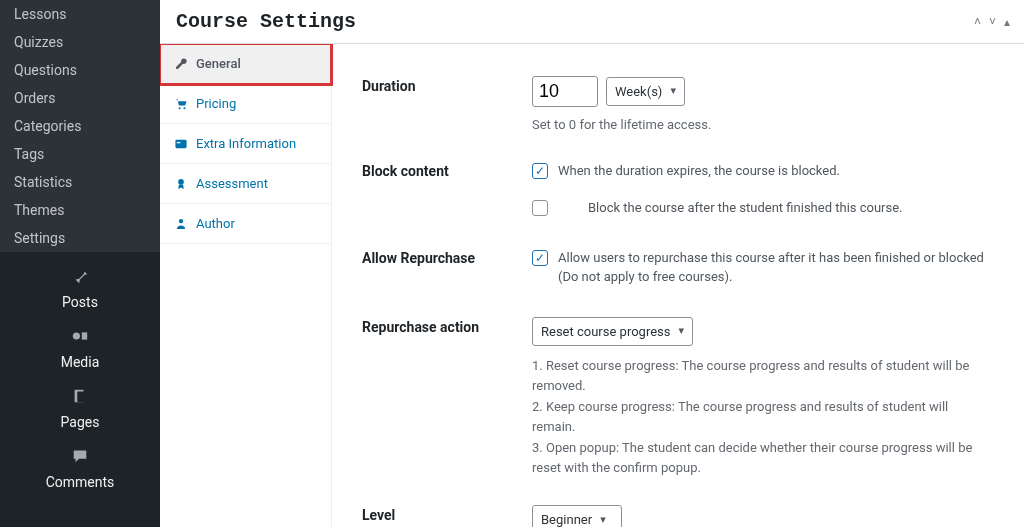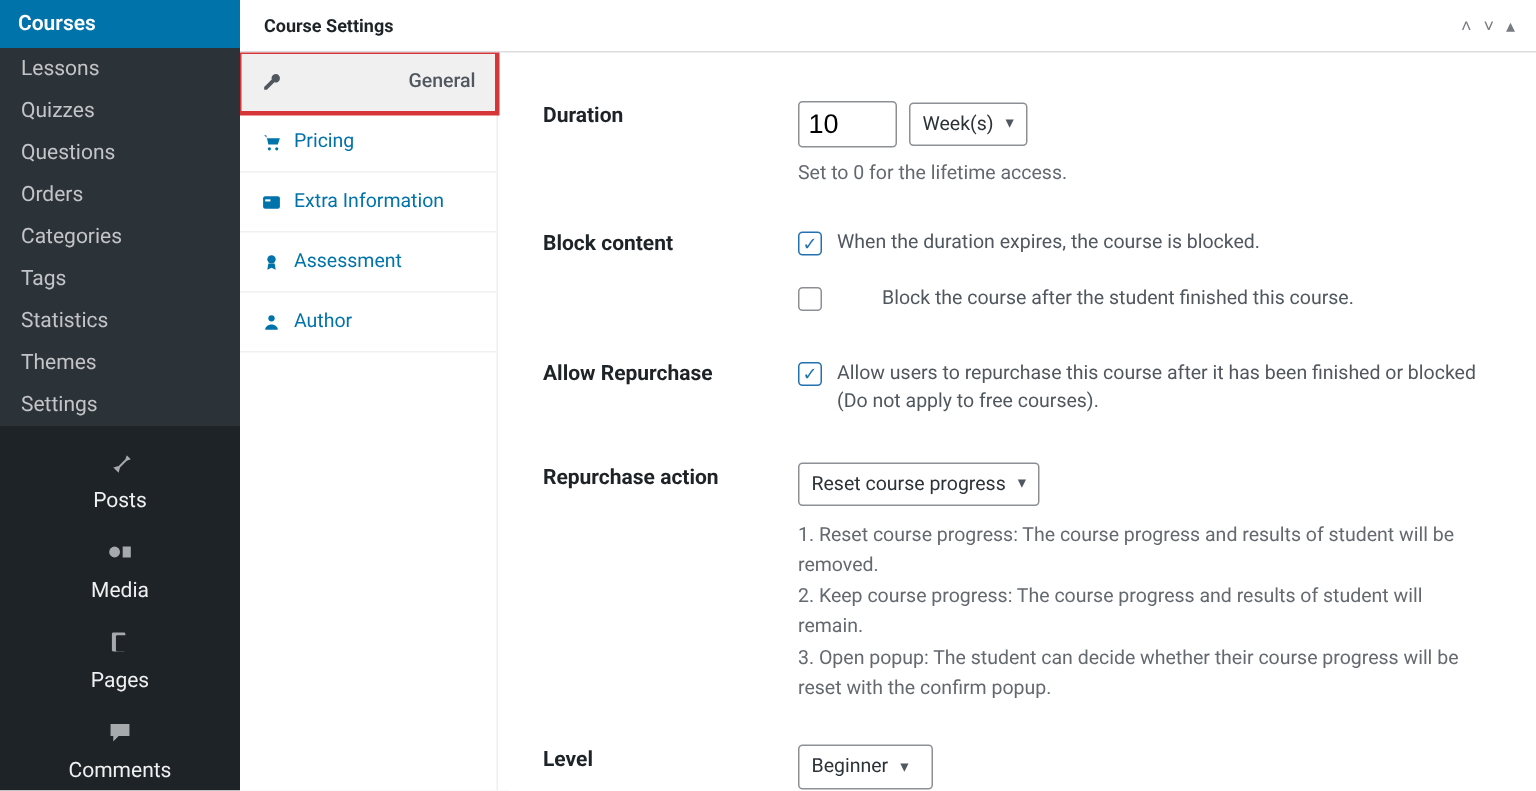--- a/index.html
+++ b/index.html
@@ -66,22 +66,23 @@
   }
   .panel-header {
     display: flex;
     align-items: center;
     justify-content: space-between;
     padding: 10px 14px 10px 16px;
     border-bottom: 1px solid #dcdcde;
     background: #fff;
   }
   .panel-header h2 {
-    font-size: 12px;
+    font-size: 20px;
     font-weight: 700;
+    font-family: Liberation Mono, monospace;
   }
   .panel-header .controls {
     display: flex;
     gap: 8px;
     color: #787c82;
   }
   .panel-header .controls span { cursor: pointer; font-size: 12px; }
 
   .panel-body {
     flex: 1;
@@ -111,21 +112,20 @@
     display: inline-flex; align-items: center; justify-content: center;
   }
   .settings-tabs .tab.active {
     background: #f0f0f1;
     color: #50575e;
     font-weight: 500;
   }
   .settings-tabs .tab.highlighted {
     outline: 3px solid #d63638;
     outline-offset: -1px;
-    justify-content: space-between;
   }
 
   
   .settings-form {
     flex: 1;
     padding: 24px 30px;
     overflow: auto;
   }
   .form-row {
     display: flex;
@@ -212,21 +212,20 @@
   .desc-list {
     color: #646970;
     margin-top: 10px;
   }
   .desc-list div { margin-bottom: 2px; }
 </style>
 </head>
 <body>
 
 <nav class="wp-admin-sidebar">
-  <div class="active-parent">Courses</div>
   <div class="submenu">
     <div class="item">Lessons</div>
     <div class="item">Quizzes</div>
     <div class="item">Questions</div>
     <div class="item">Orders</div>
     <div class="item">Categories</div>
     <div class="item">Tags</div>
     <div class="item">Statistics</div>
     <div class="item">Themes</div>
     <div class="item">Settings</div>

